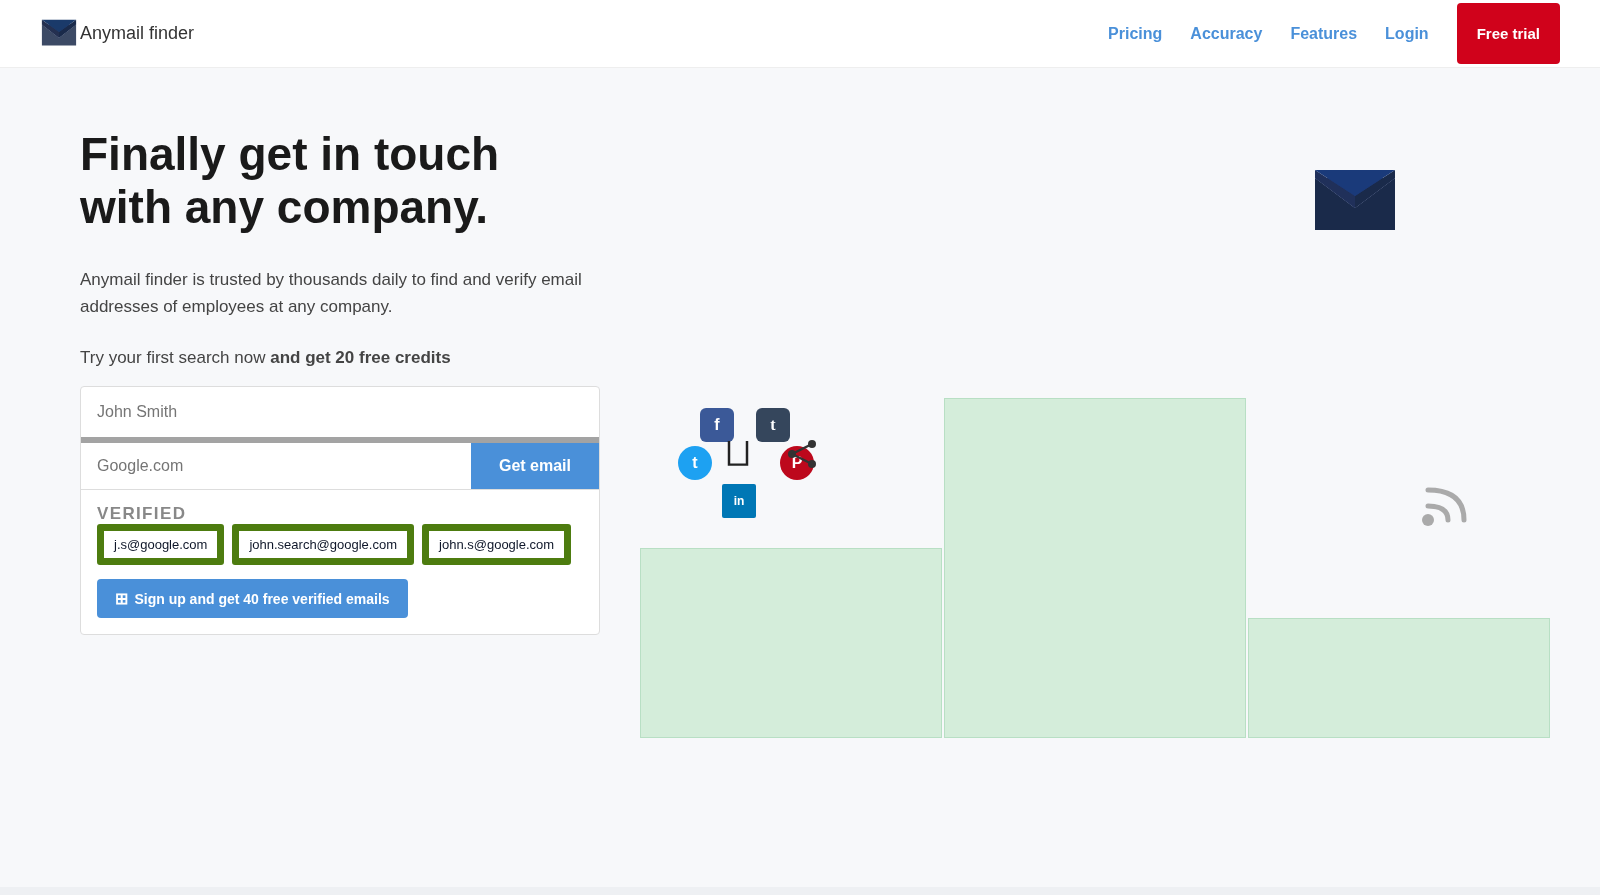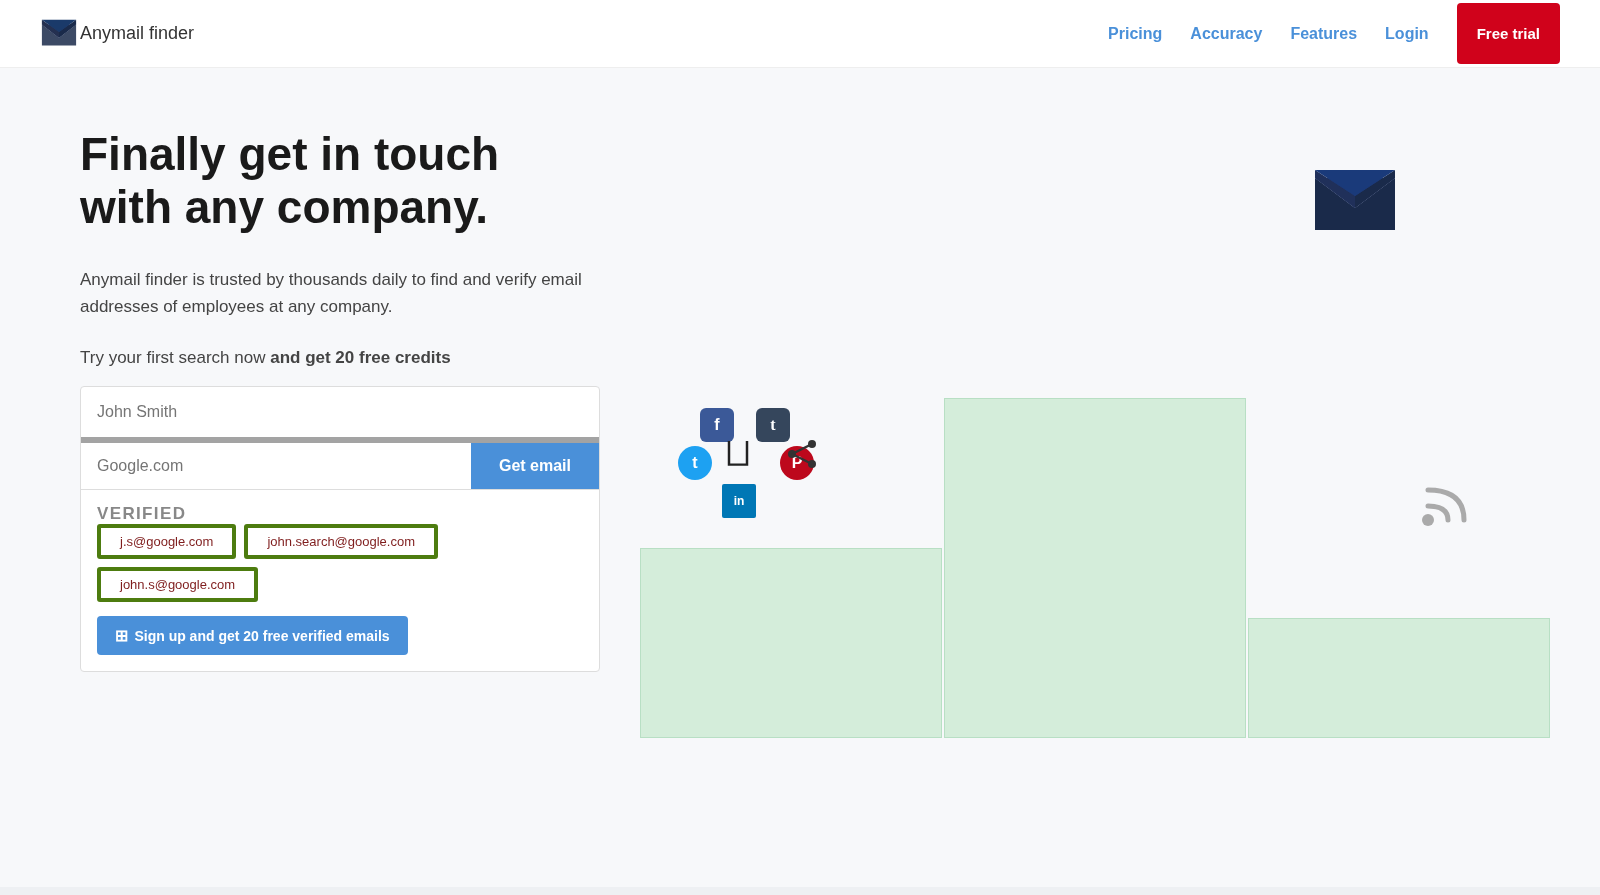--- a/index.html
+++ b/index.html
@@ -146,25 +146,25 @@
       color: #888;
       letter-spacing: 0.08em;
     }
     .email-tags {
       display: flex;
       flex-wrap: wrap;
       gap: 8px;
       margin-bottom: 14px;
     }
     .email-tag {
-      border: 4px solid #4d7c0f;
+      border: 7px solid #4d7c0f;
       border-radius: 3px;
-      padding: 6px 19px;
+      padding: 6px 10px;
       font-size: 13px;
-      color: #7f1d1d;
+      color: #0f172a;
       background: #fff;
     }
     .btn-signup {
       background: #4a90d9;
       color: #fff;
       border: none;
       border-radius: 4px;
       padding: 10px 18px;
       font-size: 14px;
       font-weight: 600;
@@ -299,21 +299,21 @@
 
       <div class="verified-section">
         <div class="verified-label">VERIFIED</div>
         <div class="email-tags">
           <span class="email-tag">j.s@google.com</span>
           <span class="email-tag">john.search@google.com</span>
           <span class="email-tag">john.s@google.com</span>
         </div>
         <button class="btn-signup">
           <span style="font-size:16px;">⊞</span>
-          <span>Sign up and get 20 free verified emails</span>
+          <span>Sign up and get 40 free verified emails</span>
         </button>
       </div>
     </div>
   </div>
 
   <div class="right-panel">
 
     <div class="envelope-decoration">
       <svg viewBox="0 0 90 80" xmlns="http://www.w3.org/2000/svg">
         <polygon points="5,20 45,50 85,20 85,72 5,72" fill="#1a2a4a"></polygon>

